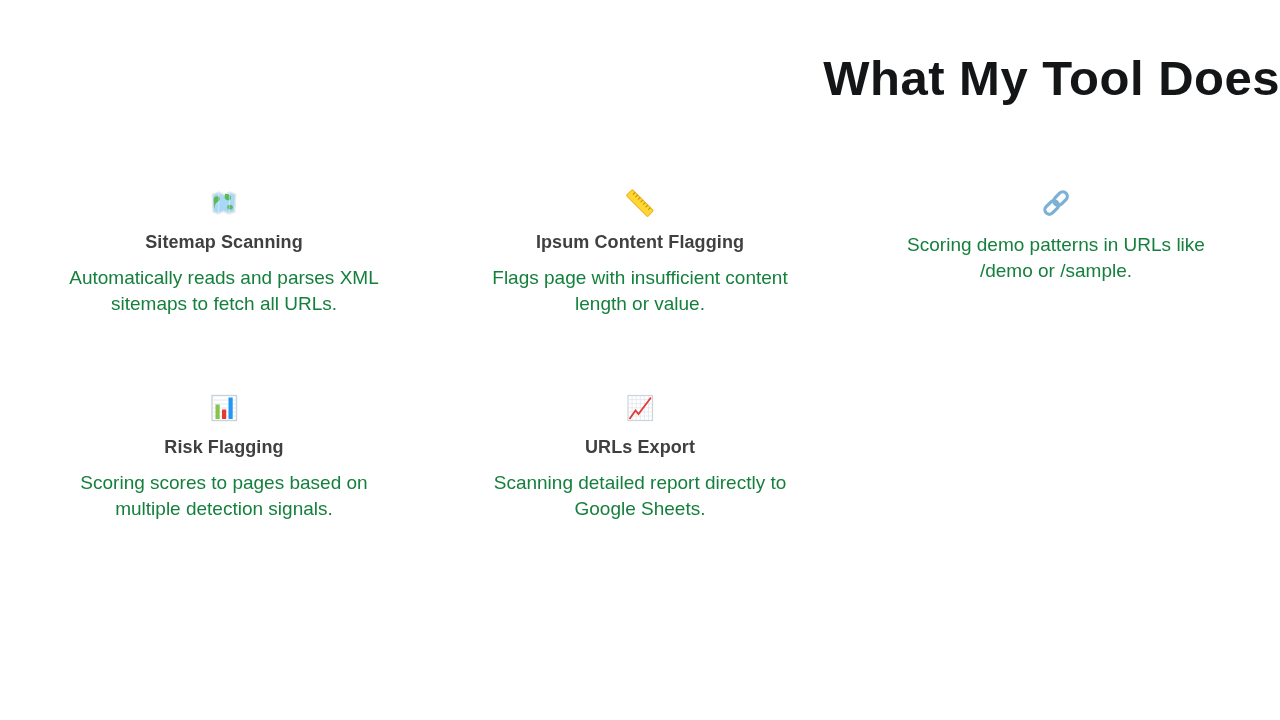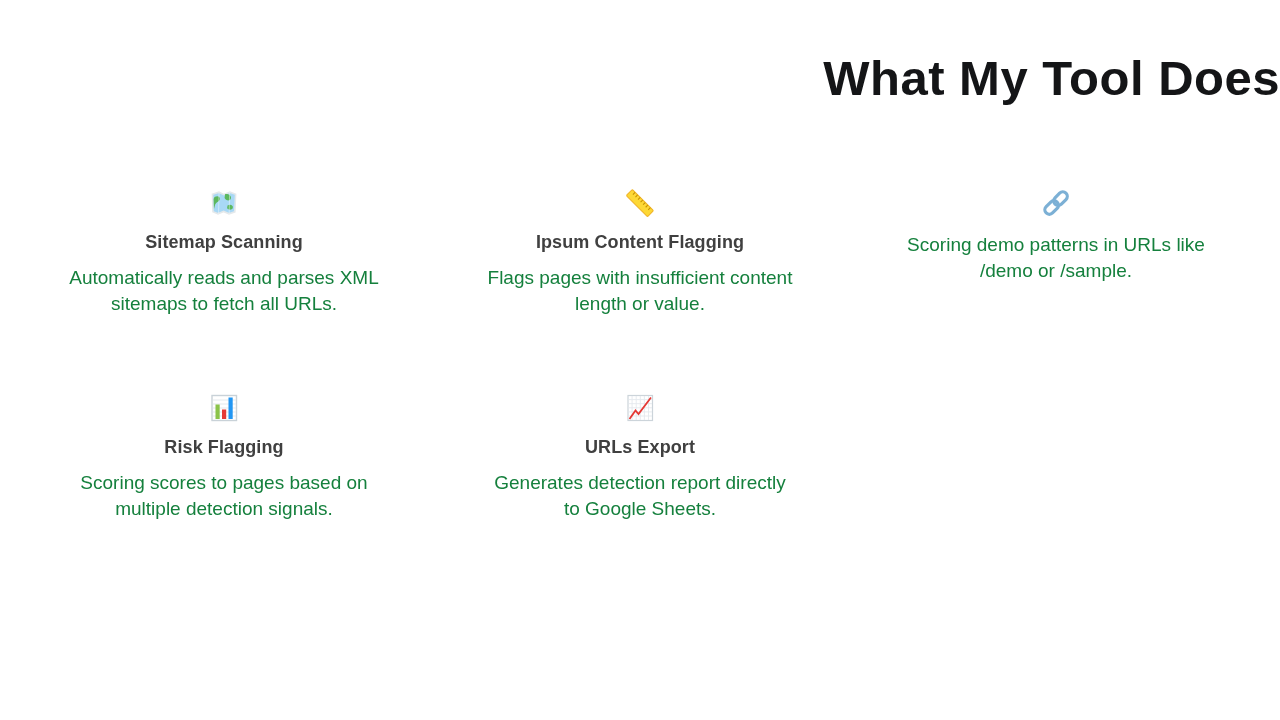--- a/index.html
+++ b/index.html
@@ -83,21 +83,21 @@
     <div class="feature-card">
       <div class="feature-icon">
         <svg width="34" height="34" viewBox="0 0 34 34">
           <g transform="rotate(45 17 17)">
             <rect x="2" y="12.8" width="30" height="8.6" rx="1.2" fill="#fdd835" stroke="#f0b429" stroke-width="1.1"></rect>
             <path d="M6 13 v3 M9.6 13 v3 M13.2 13 v3 M16.8 13 v3 M20.4 13 v3 M24 13 v3 M27.6 13 v3" stroke="#c79100" stroke-width="1.1" fill="none"></path>
           </g>
         </svg>
       </div>
       <div class="feature-title">Ipsum Content Flagging</div>
-      <p class="feature-desc">Flags pages with insufficient content length or value.</p>
+      <p class="feature-desc">Flags page with insufficient content length or value.</p>
     </div>
 
     <div class="feature-card">
       <div class="feature-icon">
         <svg width="34" height="34" viewBox="0 0 34 34">
           <g transform="rotate(-45 17 17)" fill="none" stroke="#7cb0d5" stroke-width="3.2">
             <rect x="3" y="12.6" width="15.5" height="9" rx="4.5"></rect>
             <rect x="15.5" y="12.6" width="15.5" height="9" rx="4.5"></rect>
           </g>
         </svg>
@@ -122,17 +122,17 @@
     <div class="feature-card">
       <div class="feature-icon">
         <svg width="32" height="32" viewBox="0 0 32 32">
           <rect x="4" y="3.5" width="24.5" height="25" fill="#ffffff" stroke="#ccd4da" stroke-width="1.2"></rect>
           <path d="M8.1 4 v24 M12.2 4 v24 M16.3 4 v24 M20.4 4 v24 M24.5 4 v24" stroke="#e4e9ed" stroke-width="0.9" fill="none"></path>
           <path d="M4.5 7.6 h23.5 M4.5 11.7 h23.5 M4.5 15.8 h23.5 M4.5 19.9 h23.5 M4.5 24 h23.5" stroke="#e4e9ed" stroke-width="0.9" fill="none"></path>
           <polyline points="5.5,27 11.5,18.5 14.5,22 27,5.5" stroke="#e53935" stroke-width="1.8" fill="none"></polyline>
         </svg>
       </div>
       <div class="feature-title">URLs Export</div>
-      <p class="feature-desc">Generates detection report directly to Google Sheets.</p>
+      <p class="feature-desc">Scanning detailed report directly to Google Sheets.</p>
     </div>
 
   </div>
 </div>
 
 </body></html>

